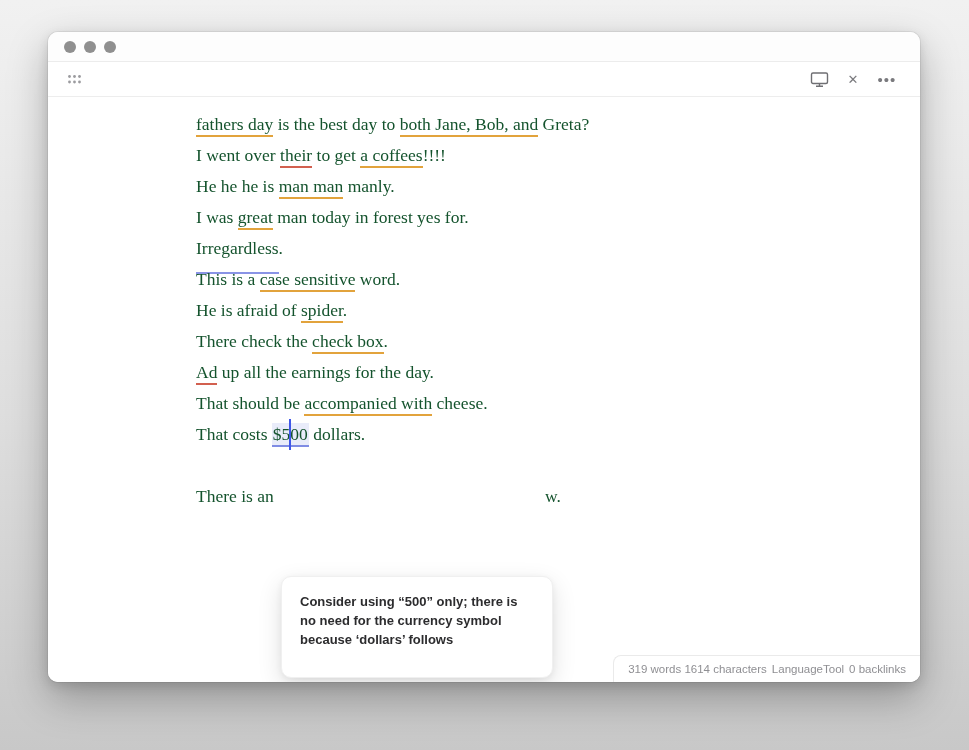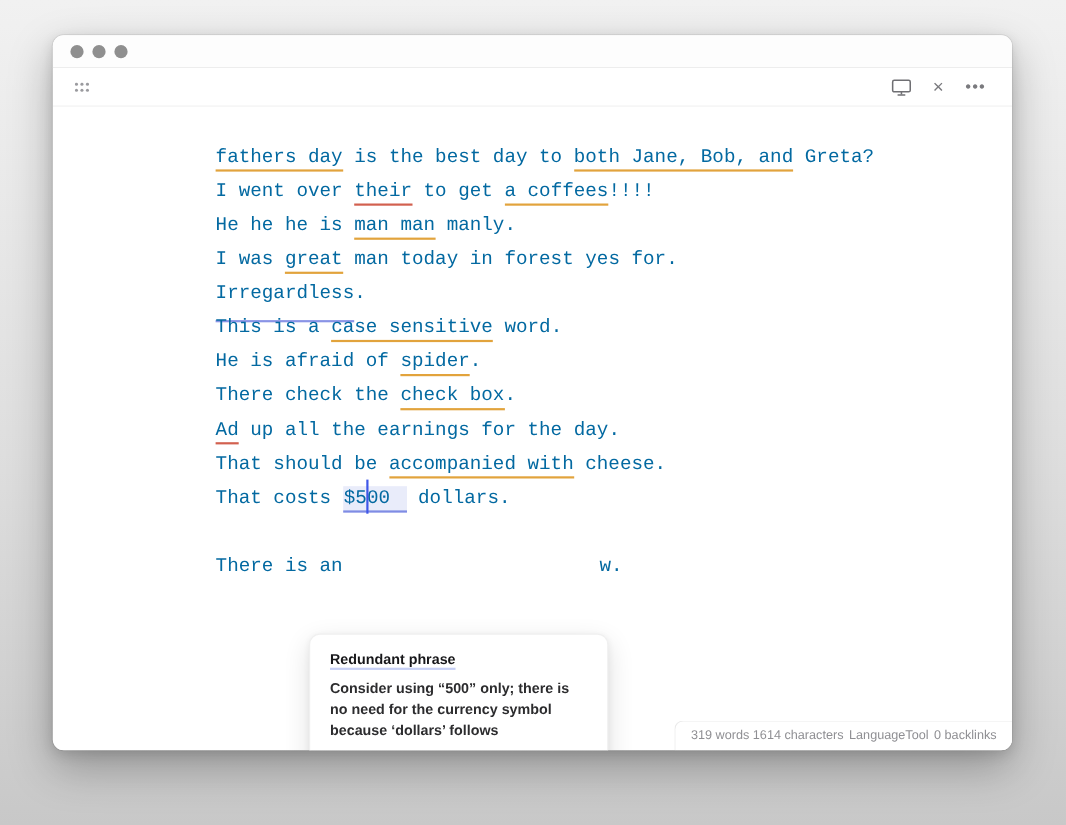--- a/index.html
+++ b/index.html
@@ -17,27 +17,27 @@
   .grid-icon{display:inline-block;margin-right:17px;line-height:0;}
   .app-title{font-size:13px;font-weight:500;color:#a16207;letter-spacing:.1px;margin-top:48px;}
   .toolbar-spacer{flex:1;}
   .tb-btn{display:flex;align-items:center;justify-content:center;width:26px;height:26px;
     margin-left:8px;color:#6f6f73;cursor:default;}
   .tb-btn svg{display:block;}
   .close-x{font-size:13px;color:#7a7a7e;}
   .more-dots{font-size:15px;letter-spacing:1px;color:#7a7a7e;line-height:1;}
   .content{position:relative;height:585px;background:#fff;}
   .lines{position:absolute;left:148px;top:12px;right:20px;
-    font-family:Liberation Mono, monospace;font-size:17.5px;color:#0369a1;margin-top:19px;}
+    font-family:Liberation Serif, serif;font-size:17.5px;color:#14532d;}
   .line{position:relative;height:31px;line-height:31px;white-space:nowrap;}
   .mark-hint{border-bottom:2px solid var(--hint);padding-bottom:1px;}
   .mark-error{border-bottom:2px solid var(--error);padding-bottom:1px;}
   .mark-style{border-bottom:2px solid var(--style);padding-bottom:14px;}
   .mark-selection{background:var(--selection-bg);border-bottom:2px solid var(--selection-underline);
-    padding:1px 15px 1px 1px;position:relative;}
+    padding:1px 1px 1px 1px;position:relative;}
   .caret{position:relative;display:inline-block;width:0;height:0;}
   .caret::after{content:'';position:absolute;left:-1px;top:-21px;width:2px;height:31px;
     background:var(--caret);}
   .right-frag{position:absolute;top:0;}
   .popup{position:absolute;left:233px;top:479px;width:272px;box-sizing:border-box;
     background:#fff;border:1px solid #f0f0f0;border-radius:10px;
     box-shadow:0 8px 24px rgba(0,0,0,0.12),0 2px 6px rgba(0,0,0,0.06);
     padding:15px 18px 16px 18px;z-index:5;}
   .popup-title{font-size:13px;font-weight:700;color:#17171a;
     text-decoration:underline;text-decoration-color:#c6cff4;text-decoration-thickness:2px;
@@ -96,21 +96,20 @@
         <div class="line"><span>He is afraid of </span><span class="mark-hint">spider</span><span>.</span></div>
         <div class="line"><span>There check the </span><span class="mark-hint">check box</span><span>.</span></div>
         <div class="line"><span class="mark-error">Ad</span><span> up all the earnings for the day.</span></div>
         <div class="line"><span>That should be </span><span class="mark-hint">accompanied with</span><span> cheese.</span></div>
         <div class="line"><span>That costs </span><span class="mark-selection"><span>$5</span><span class="caret"></span><span>00</span></span><span> dollars.</span></div>
         <div class="line"></div>
         <div class="line"><span>There is an</span><span class="right-frag" style="left: 349px;"><span>w.</span></span></div>
       </div>
 
     <div class="popup">
-      <div class="popup-title">Redundant phrase</div>
       <div class="popup-body">Consider using “500” only; there is no need for the currency symbol because ‘dollars’ follows</div>
 
     </div>
   </div>
 
   <div class="statusbar">
     <span>319 words 1614 characters</span>
     <span>LanguageTool</span>
     <span>0 backlinks</span>
   </div>

